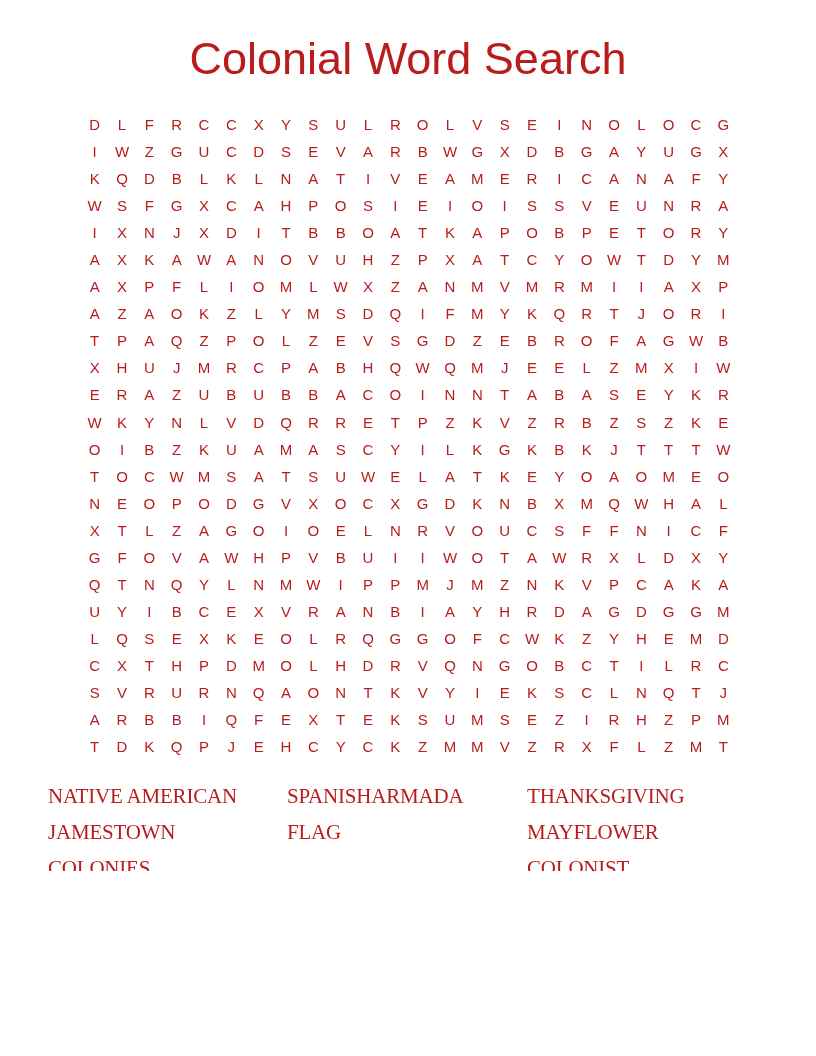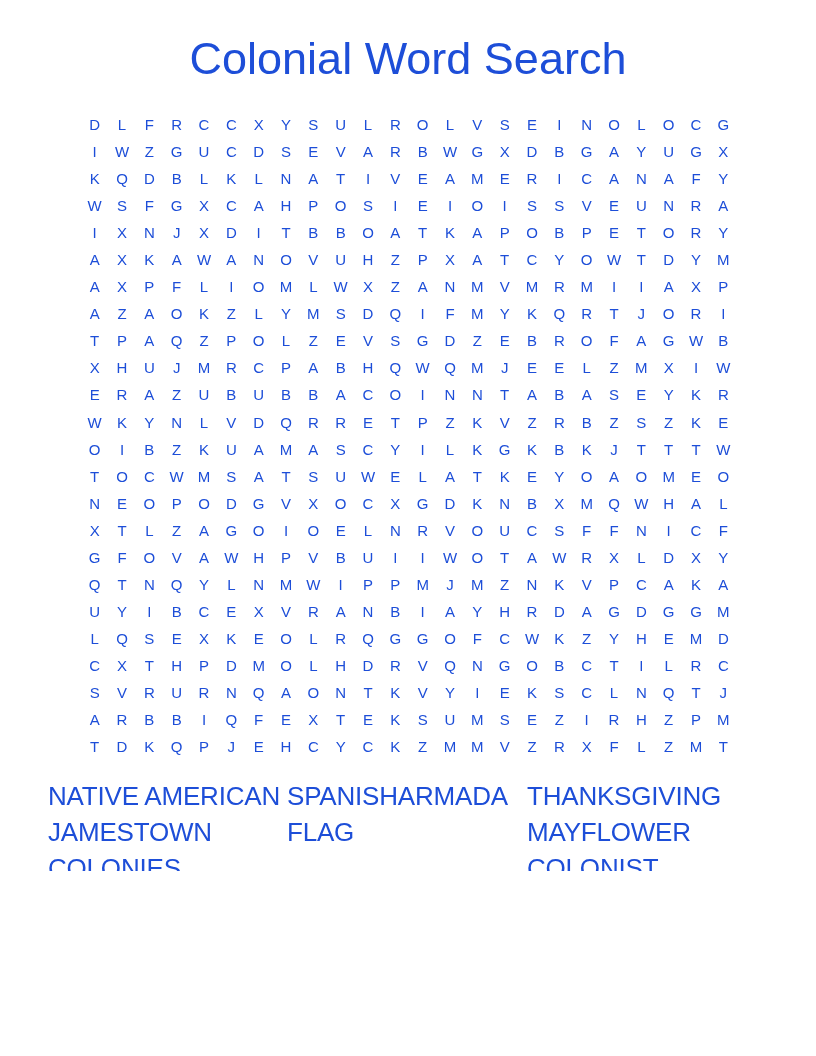--- a/index.html
+++ b/index.html
@@ -5,21 +5,21 @@
   html, body {
     margin: 0;
     padding: 0;
     background: #ffffff;
   }
   .page {
     position: relative;
     width: 816px;
     height: 871px;
     background: #ffffff;
-    color: #1d4ed8;
+    color: #b91c1c;
     font-family: "Liberation Sans", sans-serif;
     overflow: hidden;
   }
   .title {
     position: absolute;
     top: 33px;
     left: 0;
     width: 100%;
     margin: 0;
     text-align: center;
@@ -55,24 +55,25 @@
   .word-col {
     position: absolute;
     top: 0;
   }
   .word-col-1 { left: 48px; }
   .word-col-2 { left: 287px; }
   .word-col-3 { left: 527px; }
   .word {
     height: 35.8px;
     line-height: 35.8px;
-    font-size: 26px;
+    font-size: 21px;
     font-weight: 500;
     letter-spacing: -0.2px;
     white-space: nowrap;
+    font-family: Liberation Serif, serif;
   }
 </style>
 </head>
 <body>
 
 <div class="page">
   <h1 class="title">Colonial Word Search</h1>
 
   <div class="grid">
       <span class="cell">D</span>

